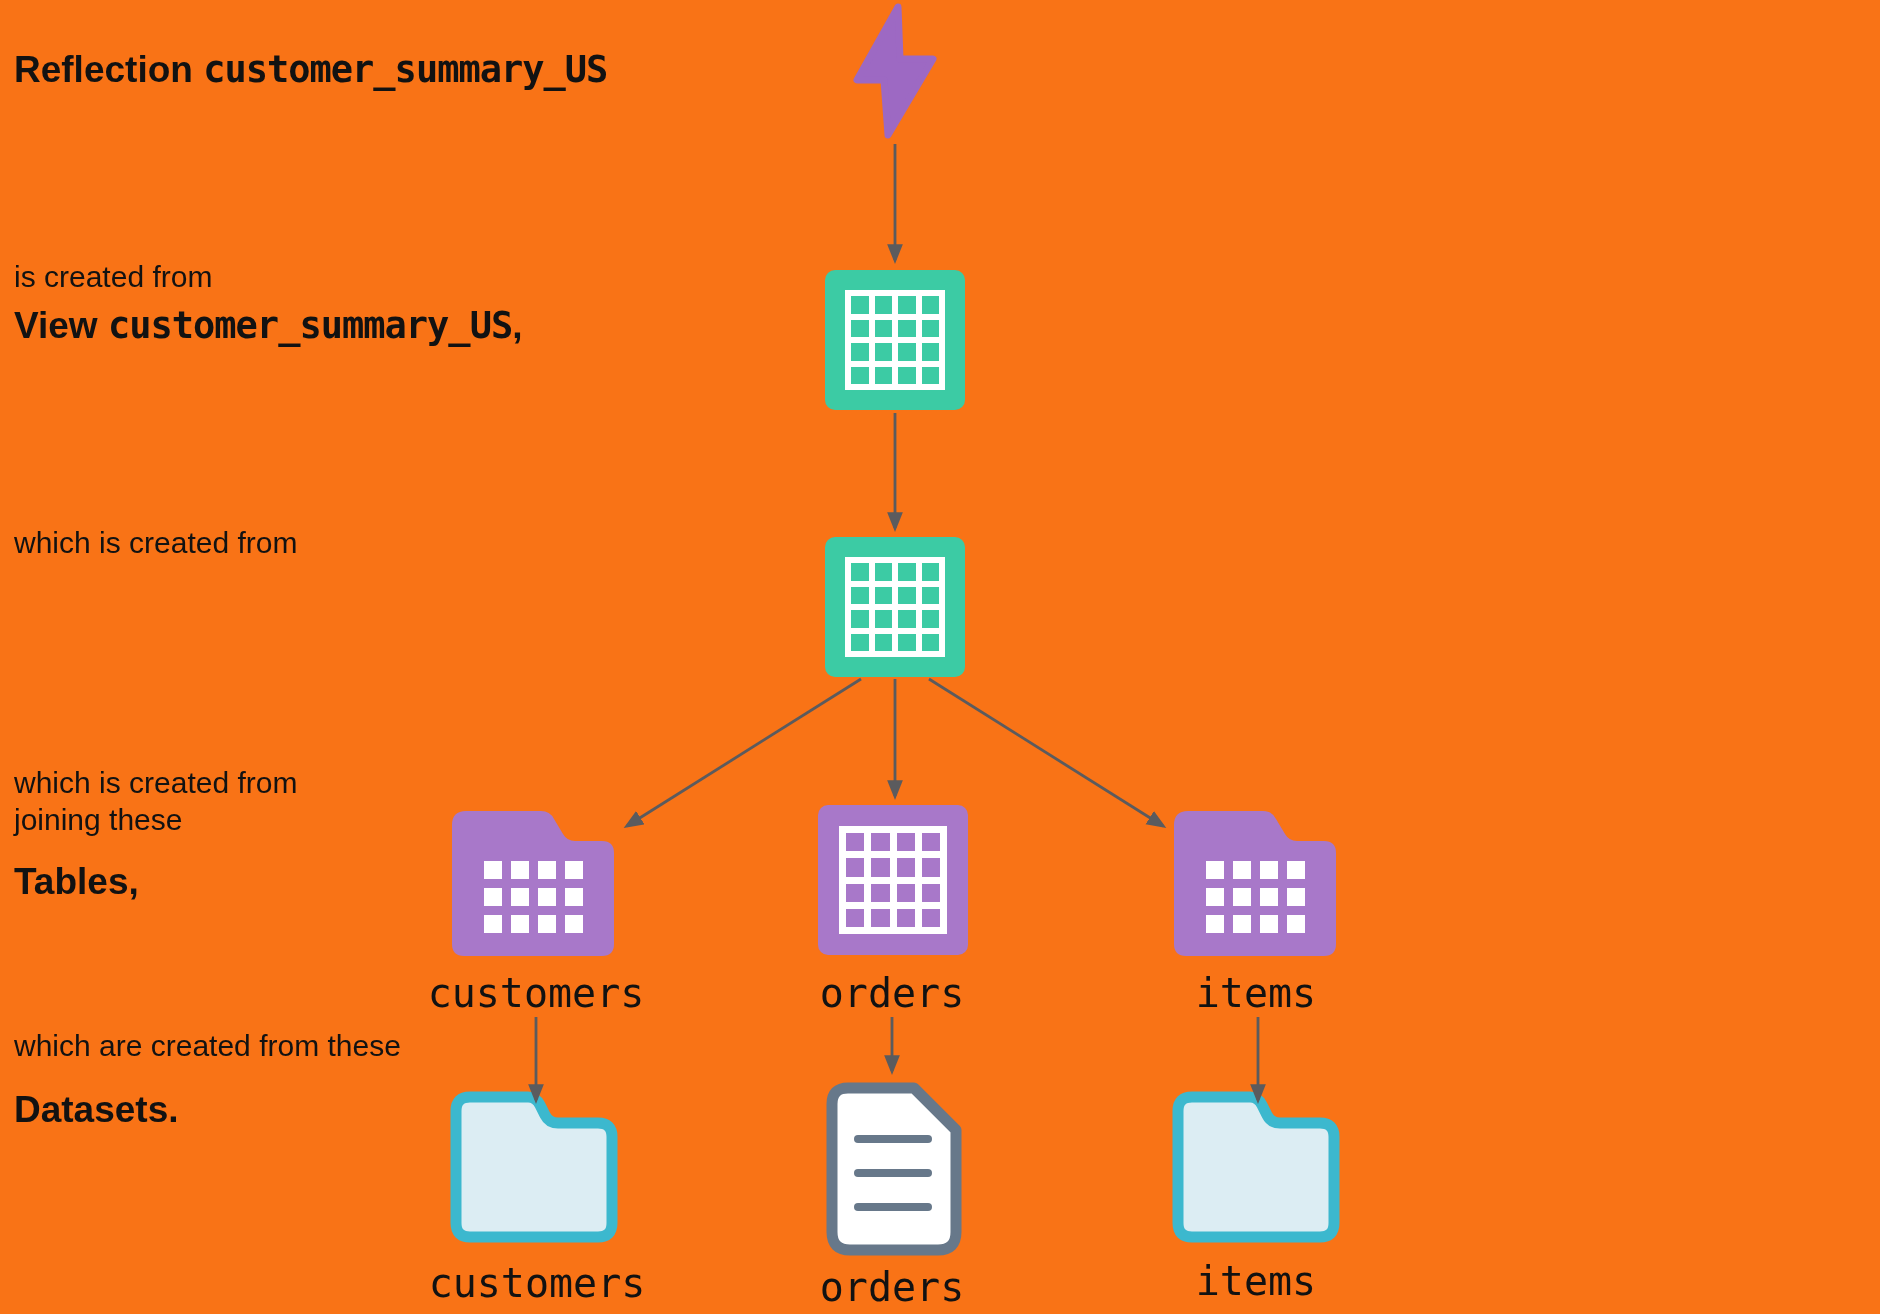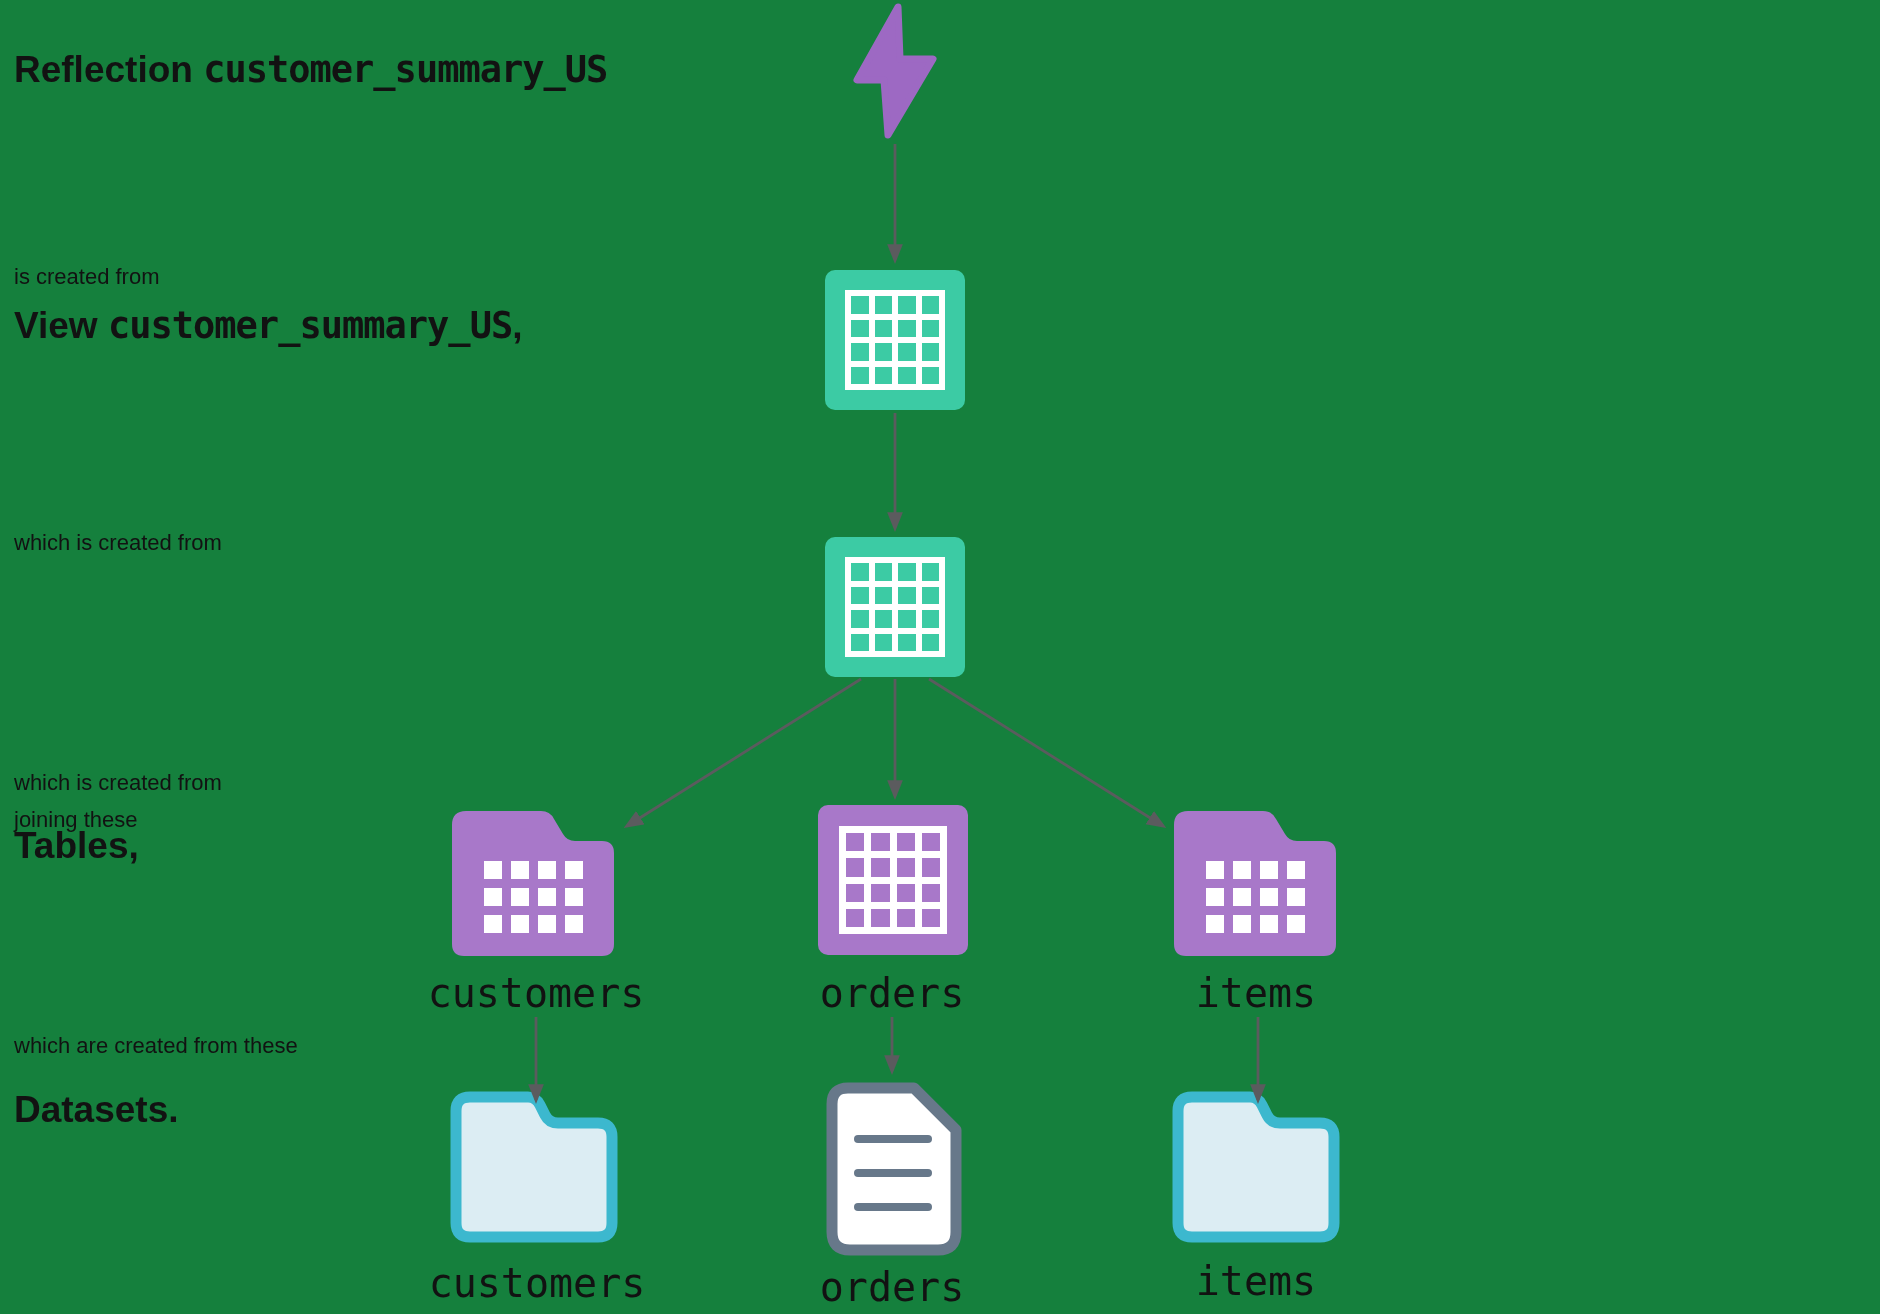--- a/index.html
+++ b/index.html
@@ -1,22 +1,22 @@
 <!DOCTYPE html>
 <html style="--teal: #3CCBA4; --purple: #A878C9; --bolt_purple: #9D69C3; --cyan: #3CB8CE; --light_blue: #DCEDF3; --slate: #67788A; --arrow_gray: #5B5B5E; --text: #121212;"><head>
 <meta charset="utf-8">
 <style>
   html,body{margin:0;padding:0;background:#fff;}
   .canvas{
-    position:relative;width:1880px;height:1314px;background:#15803d;overflow:hidden;
+    position:relative;width:1880px;height:1314px;background:#f97316;overflow:hidden;
     font-family:"Liberation Sans",sans-serif;color:var(--text,#121212);
   }
   
   .cap{position:absolute;left:14px;}
-  .lead{font-size:22px;font-weight:400;line-height:37px;white-space:pre-line;color:var(--text);}
+  .lead{font-size:30px;font-weight:400;line-height:37px;white-space:pre-line;color:var(--text);}
   .strong-line{font-size:37px;font-weight:700;line-height:44px;white-space:pre;color:var(--text);}
   .strong-line .mono{font-family:"DejaVu Sans Mono",monospace;font-weight:700;letter-spacing:-1px;}
   
   .node-label{
     position:absolute;transform:translateX(-50%);white-space:nowrap;
     font-family:"DejaVu Sans Mono",monospace;font-size:40px;color:var(--text);
   }
   
   .grid-icon{position:absolute;border-radius:10px;}
   .grid-icon .win{
@@ -41,21 +41,21 @@
 
   <div class="cap strong-line" style="top:48px"><span>Reflection </span><span class="mono">customer_summary_US</span></div>
 
   <div class="cap lead" style="top:258px">is created from</div>
   <div class="cap strong-line" style="top:304px"><span>View </span><span class="mono">customer_summary_US</span><span>,</span></div>
 
   <div class="cap lead" style="top:524px">which is created from</div>
 
   <div class="cap lead" style="top:764px">which is created from
 joining these</div>
-  <div class="cap strong-line" style="top:824px">Tables,</div>
+  <div class="cap strong-line" style="top:860px">Tables,</div>
 
   <div class="cap lead" style="top:1027px">which are created from these</div>
   <div class="cap strong-line" style="top:1088px">Datasets.</div>
 
   <svg class="abs" style="left:850px;top:2px" width="90" height="140" viewBox="0 0 90 140">
     <polygon points="48,5 7,78 34,78 38,133 83,57 50,57" style="fill:var(--bolt_purple);stroke:var(--bolt_purple);stroke-width:7;stroke-linejoin:round"></polygon>
   </svg>
 
   <div class="grid-icon view-icon" style="left:825px;top:270px">
     <div class="win">

